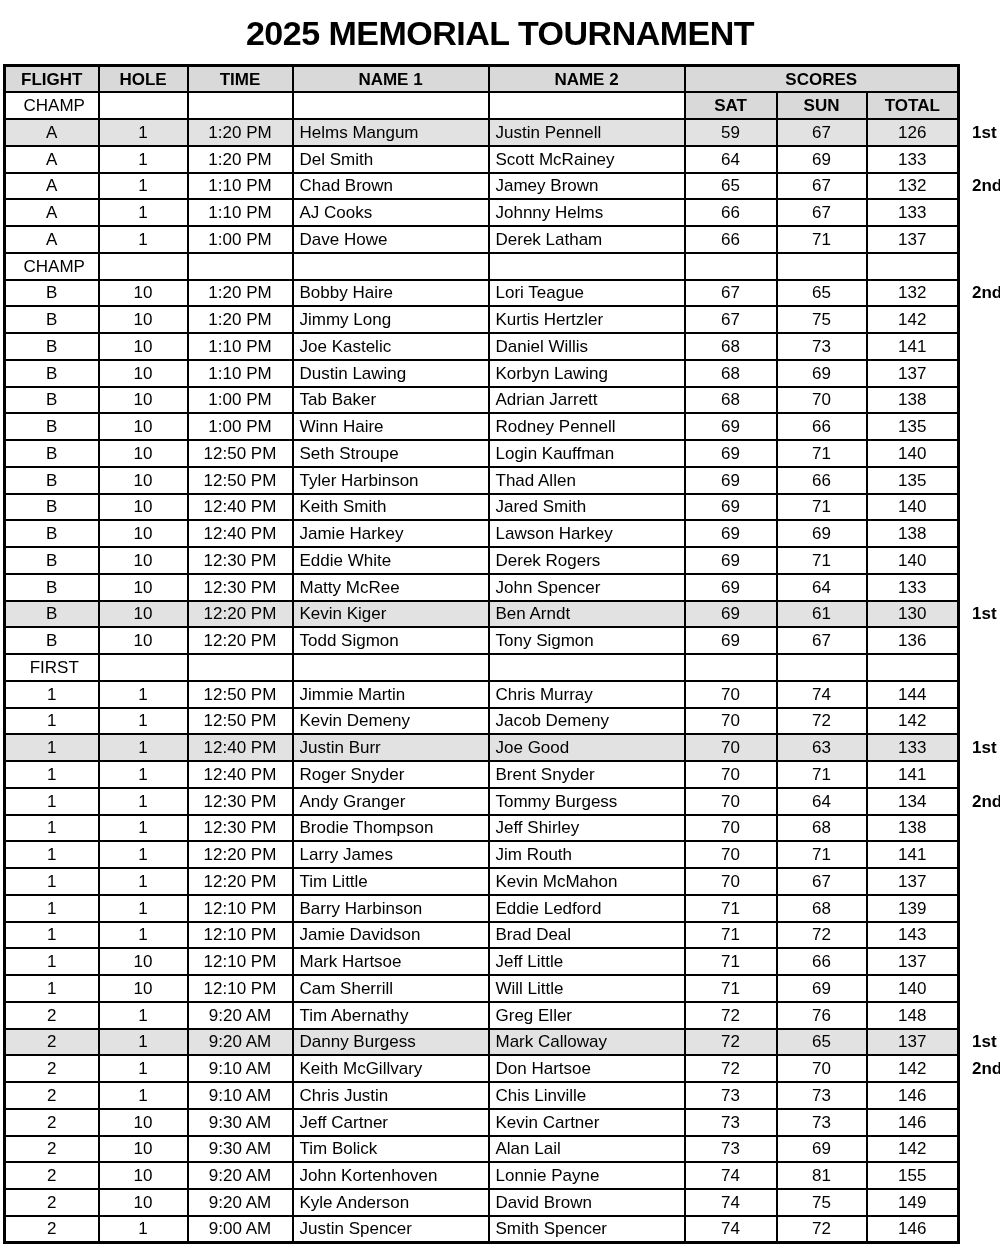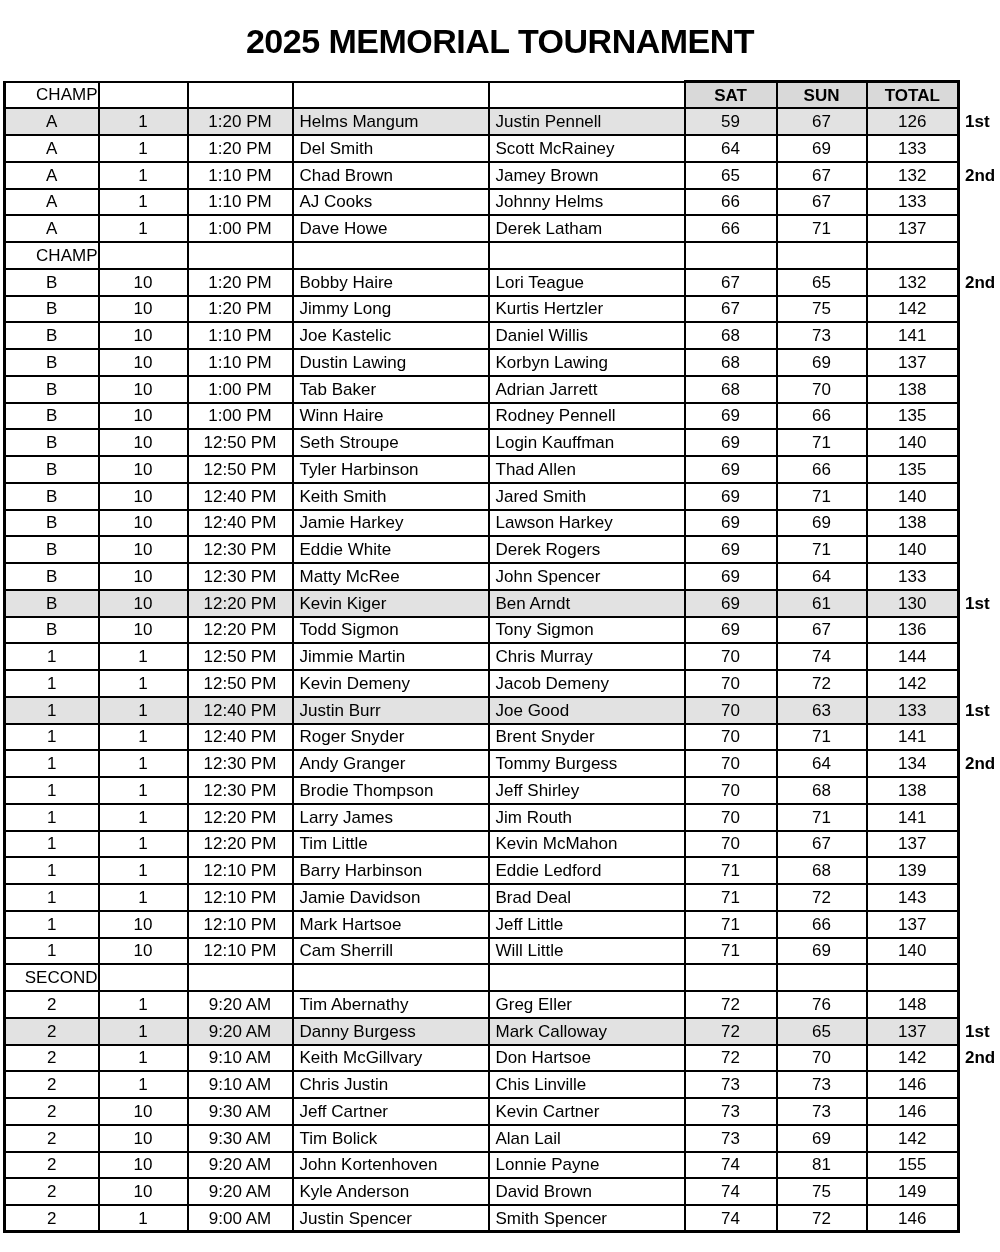--- a/index.html
+++ b/index.html
@@ -8,46 +8,46 @@
     --border-c:#000000;
   }
   *{box-sizing:border-box;}
   html,body{margin:0;padding:0;background:#ffffff;}
   .page{
     width:1000px;height:1252px;background:#ffffff;
     font-family:"Liberation Sans",sans-serif;color:#000;
     overflow:hidden;
   }
   .title{
-    height:48px;margin:16px;padding-top:4px;
+    height:48px;margin:8px;padding-top:4px;
     text-align:center;font-size:34px;font-weight:bold;
     letter-spacing:-0.5px;line-height:42px;
   }
   table.results{
     border-collapse:collapse;table-layout:fixed;
     margin-left:3px;width:997px;
   }
   tr{height:26.75px;}
   th,td{
     border:2px solid var(--border-c);
     padding:0;font-size:17px;line-height:1;
     text-align:center;vertical-align:middle;
     overflow:hidden;white-space:nowrap;
   }
   th{background:var(--header-bg);font-weight:bold;}
   thead tr:first-child th{border-top-width:3px;}
   tbody tr:last-child td{border-bottom-width:3px;}
   .col-flight{border-left-width:3px;}
   .col-total{border-right-width:3px;}
   td.cell-name{ text-align:left;padding-left:6px; }
-  td.section-label{ text-align:right;padding-left:5px;background:#fff;font-weight:normal; }
+  td.section-label{ text-align:center;padding-left:5px;background:#fff;font-weight:normal; }
   tr.hl td{background:var(--highlight-bg);}
   td.place-cell, th.place-cell{
     border:none;background:#fff !important;
-    text-align:left;padding-left:5px;font-weight:bold;
+    text-align:left;padding-left:12px;font-weight:bold;
   }
 </style>
 </head>
 <body>
 
 <div class="page">
   <h1 class="title">2025 MEMORIAL TOURNAMENT</h1>
 
   <table class="results">
     <colgroup>
@@ -56,20 +56,29 @@
         <col style="width:105px">
       <col style="width:196px">
         <col style="width:196px">
       <col style="width:92px">
         <col style="width:90px">
         <col style="width:92px">
       <col style="width:43px">
     </colgroup>
     <thead>
       <tr>
+        <th class="col-flight">FLIGHT</th>
+        <th>HOLE</th>
+        <th>TIME</th>
+        <th>NAME 1</th>
+        <th>NAME 2</th>
+        <th class="col-total" colspan="3">SCORES</th>
+        <th class="place-cell"></th>
+      </tr>
+      <tr>
         <td class="col-flight section-label">CHAMP</td>
         <td></td>
         <td></td>
         <td></td>
         <td></td>
         <th>SAT</th>
         <th>SUN</th>
         <th class="col-total">TOTAL</th>
         <td class="place-cell"></td>
       </tr>
@@ -289,20 +298,31 @@
           <td>10</td>
           <td>12:20 PM</td>
           <td class="cell-name">Todd Sigmon</td>
           <td class="cell-name">Tony Sigmon</td>
           <td>69</td>
           <td>67</td>
           <td class="col-total">136</td>
           <td class="place-cell"></td>
         </tr>
         <tr>
+          <td class="col-flight section-label">FIRST</td>
+          <td></td>
+          <td></td>
+          <td class="cell-name"></td>
+          <td class="cell-name"></td>
+          <td></td>
+          <td></td>
+          <td class="col-total"></td>
+          <td class="place-cell"></td>
+        </tr>
+        <tr>
           <td class="col-flight">1</td>
           <td>1</td>
           <td>12:50 PM</td>
           <td class="cell-name">Jimmie Martin</td>
           <td class="cell-name">Chris Murray</td>
           <td>70</td>
           <td>74</td>
           <td class="col-total">144</td>
           <td class="place-cell"></td>
         </tr>
@@ -418,31 +438,20 @@
         </tr>
         <tr>
           <td class="col-flight">1</td>
           <td>10</td>
           <td>12:10 PM</td>
           <td class="cell-name">Cam Sherrill</td>
           <td class="cell-name">Will Little</td>
           <td>71</td>
           <td>69</td>
           <td class="col-total">140</td>
-          <td class="place-cell"></td>
-        </tr>
-        <tr>
-          <td class="col-flight section-label">SECOND</td>
-          <td></td>
-          <td></td>
-          <td class="cell-name"></td>
-          <td class="cell-name"></td>
-          <td></td>
-          <td></td>
-          <td class="col-total"></td>
           <td class="place-cell"></td>
         </tr>
         <tr>
           <td class="col-flight">2</td>
           <td>1</td>
           <td>9:20 AM</td>
           <td class="cell-name">Tim Abernathy</td>
           <td class="cell-name">Greg Eller</td>
           <td>72</td>
           <td>76</td>

